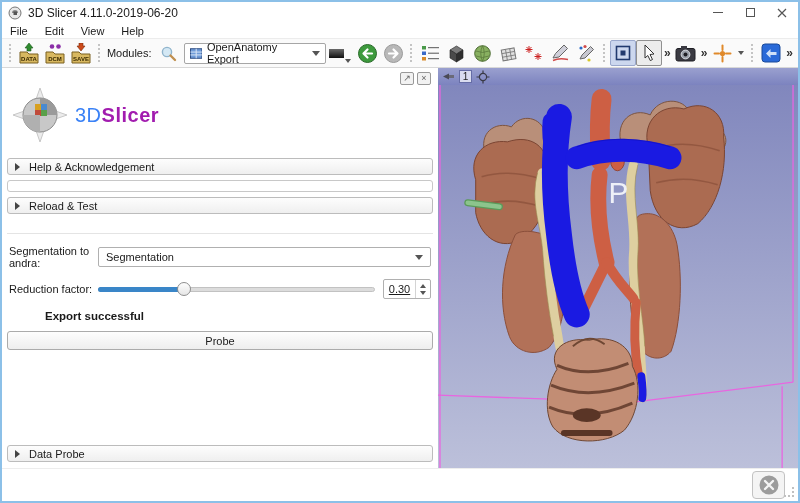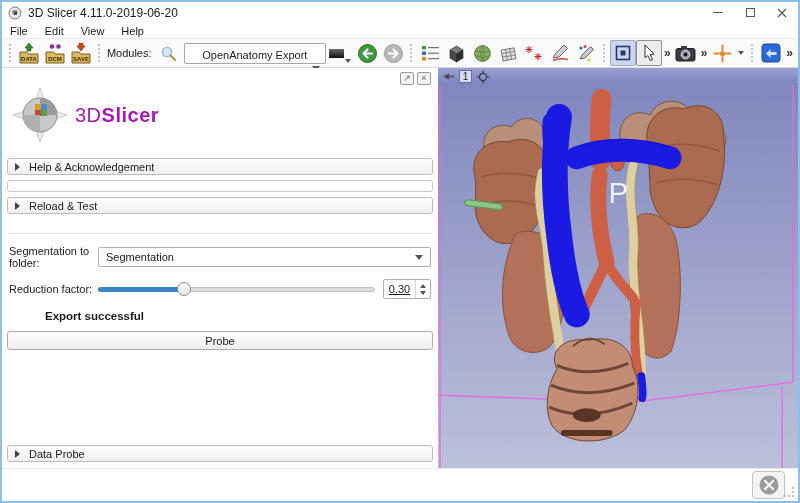--- a/index.html
+++ b/index.html
@@ -17,38 +17,38 @@
 
   
   .menubar { height: 15px; display: flex; align-items: center; padding-left: 8px; flex-shrink: 0; }
   .menu-item { margin-right: 17px; font-size: 11px; }
 
   
   .toolbar { height: 30px; background: #fafafa; border-top: 1px solid #ececec; border-bottom: 1px solid #d8d8d8; display: flex; align-items: center; padding: 0 3px; flex-shrink: 0; }
   .grip { width: 3px; height: 18px; border-left: 2px dotted #c4c4c4; margin: 0 4px; }
   .tb-btn { height: 26px; min-width: 26px; display: flex; align-items: center; justify-content: center; border-radius: 2px; }
   .modules-label { font-size: 11px; margin: 0 4px 0 2px; }
-  .modules-combo { width: 152px; height: 21px; border: 1px solid #a6a6a6; border-radius: 2px; background: #fff; display: flex; align-items: center; gap: 5px; padding: 0 5px; margin: 0 2px; flex-direction: column; }
+  .modules-combo { width: 152px; height: 21px; border: 1px solid #a6a6a6; border-radius: 2px; background: #fff; display: flex; align-items: center; gap: 5px; padding: 0 5px; margin: 0 2px; }
   .combo-caret { width: 0; height: 0; border-left: 4px solid transparent; border-right: 4px solid transparent; border-top: 5px solid #555; margin-left: auto; }
   .history-icon { width: 15px; height: 9px; background: linear-gradient(#6a6a6a,#101010); margin-right: 1px; }
   .tiny-caret { width: 0; height: 0; border-left: 3px solid transparent; border-right: 3px solid transparent; border-top: 4px solid #555; align-self: flex-end; margin: 0 2px 3px 0; }
   .screenshot-btn { background: #ccd7ee; border: 1px solid #9aa8cc; }
   .mouse-btn { background: #ececec; border: 1px solid #909090; }
   .chevron { font-size: 12px; font-weight: bold; color: #333; margin: 0 2px; }
   .tb-spacer { flex: 1; }
 
   
   .content { flex: 1; display: flex; min-height: 0; }
   .left-panel { width: 436px; flex-shrink: 0; background: #fff; position: relative; display: flex; flex-direction: column; padding: 2px 5px; }
   .panel-icons { position: absolute; top: 4px; right: 7px; display: flex; gap: 3px; }
   .panel-icon-btn { width: 14px; height: 13px; border: 1px solid #999; border-radius: 2px; background: #f2f2f2; color: #666; font-size: 9px; line-height: 11px; text-align: center; }
 
   .logo-row { display: flex; align-items: center; gap: 6px; margin: 16px 0 12px 4px; height: 58px; }
   .logo-text { font-size: 20px; letter-spacing: 0.5px; }
-  .logo-3d { color: #a21caf; }
+  .logo-3d { color: #3b82f6; }
   .logo-slicer { color: #a21caf; font-weight: bold; }
 
   .section-header { height: 17px; border: 1px solid #bcbcbc; border-radius: 3px; background: linear-gradient(#fdfdfd,#efefef); display: flex; align-items: center; gap: 9px; padding: 0 7px; font-size: 11px; margin: 2px 0; flex-shrink: 0; }
   .tri-right { width: 0; height: 0; border-top: 4px solid transparent; border-bottom: 4px solid transparent; border-left: 5px solid #444; }
   .empty-frame { height: 12px; border: 1px solid #c8c8c8; border-radius: 3px; margin: 3px 0; flex-shrink: 0; }
 
   .form { margin-top: 17px; border-top: 1px solid #e4e4e4; padding-top: 11px; display: flex; flex-direction: column; gap: 10px; }
   .form-row { display: flex; align-items: center; padding: 0 2px; }
   .form-label { width: 89px; flex-shrink: 0; font-size: 11px; }
   .combo { flex: 1; height: 20px; border: 1px solid #b0b0b0; border-radius: 2px; background: #fff; display: flex; align-items: center; padding: 0 7px; font-size: 11px; }
@@ -311,21 +311,21 @@
         <span>Help &amp; Acknowledgement</span>
       </div>
       <div class="empty-frame"></div>
       <div class="section-header">
         <div class="tri-right"></div>
         <span>Reload &amp; Test</span>
       </div>
 
       <div class="form">
         <div class="form-row">
-          <span class="form-label">Segmentation to folder:</span>
+          <span class="form-label">Segmentation to andra:</span>
           <div class="combo">
             <span>Segmentation</span>
             <div class="combo-caret"></div>
           </div>
         </div>
 
         <div class="form-row">
           <span class="form-label">Reduction factor:</span>
           <div class="slider-wrap">
             <div class="slider-track"></div>

